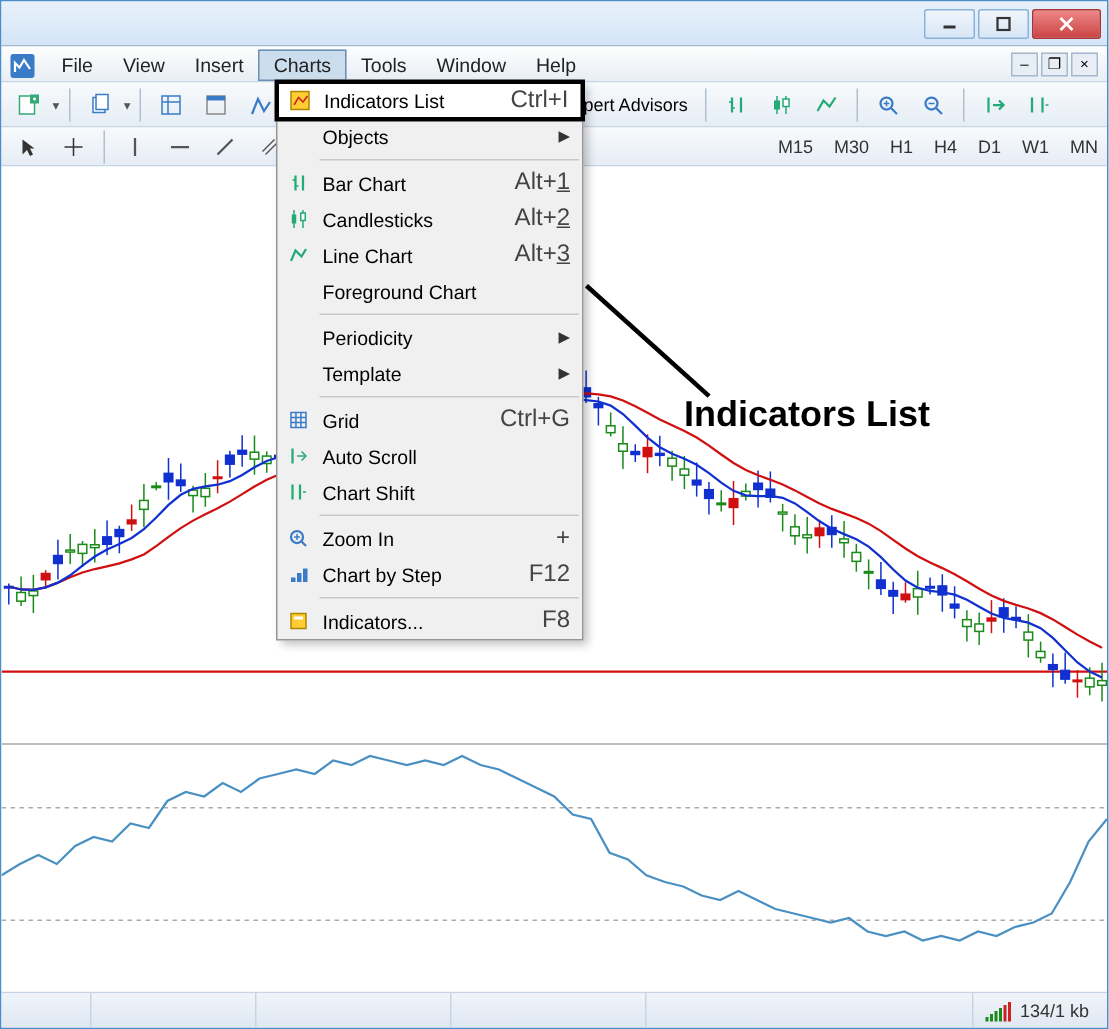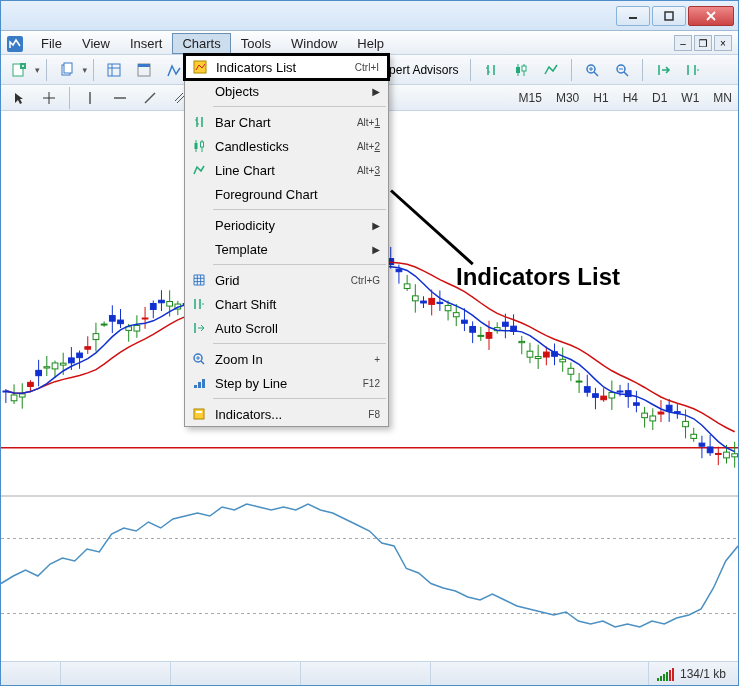--- a/index.html
+++ b/index.html
@@ -25,21 +25,21 @@
 
 .toolbar2 { height: 26px; background: linear-gradient(#f8fafc, #e6edf5); border-bottom: 1px solid #c5d5e5; display: flex; align-items: center; padding-left: 4px; gap: 2px; font-size: 12px; }
 .tf { padding: 2px 6px; cursor: pointer; color: #333; text-align: right; }
 
 .chart-area { flex: 1; background: #fff; position: relative; overflow: hidden; }
 
 .dropdown { position: absolute; top: 53px; left: 183px; width: 205px; background: #f0f0f0; border: 1px solid #979797; box-shadow: 3px 3px 6px rgba(0,0,0,0.25); z-index: 100; font-size: 13px; }
 .dropdown .item { display: flex; align-items: center; height: 24px; padding: 0 8px 0 30px; position: relative; cursor: pointer; }
 .dropdown .item.highlighted { background: #fff; border: 3px solid #000; margin: -2px; z-index: 2; height: 28px; }
 .dropdown .item .icn { position: absolute; left: 6px; width: 16px; height: 16px; display: flex; align-items: center; justify-content: center; }
-.dropdown .item .shortcut { margin-left: auto; color: #444; font-size: 10px; text-align: center; }
+.dropdown .item .shortcut { margin-left: auto; color: #444; font-size: 16px; text-align: center; }
 .dropdown .item .arrow { margin-left: auto; font-size: 10px; color: #333; }
 .dropdown .sep { height: 1px; background: #c8c8c8; margin: 3px 2px 3px 28px; }
 
 .annotation { position: absolute; top: 152px; left: 455px; font-weight: bold; font-size: 24px; color: #000; z-index: 60; }
 .ann-line { position: absolute; top: 78px; left: 390px; width: 110px; height: 3px; background: #000; transform: rotate(42deg); transform-origin: left center; z-index: 60; }
 
 .statusbar { height: 24px; background: linear-gradient(#f0f4fa, #e0e8f2); border-top: 1px solid #c5d5e5; display: flex; align-items: center; font-size: 12px; color: #333; }
 .statusbar .cell { border-right: 1px solid #c5d5e5; height: 100%; display: flex; align-items: center; padding: 0 8px; }
 .statusbar .filler { flex: 1; }
 .conn-bars { display: flex; gap: 1px; align-items: flex-end; height: 14px; margin-right: 6px; }
@@ -539,34 +539,34 @@
             <path d="M2 2 h10 v10 h-10 z M2 5.3 h10 M2 8.6 h10 M5.3 2 v10 M8.6 2 v10" fill="none" stroke="#3a7bc8"></path>
           </svg>
         </span>
         <span>Grid</span>
         <span class="shortcut">Ctrl+G</span>
       </div>
       <div class="item">
         <span class="icn">
           <svg width="14" height="14">
             <line x1="3" y1="2" x2="3" y2="12" stroke="#2a7" stroke-width="1.5"></line>
+            <path d="M6 7 L11 7 M9 4 L12 7 L9 10" fill="none" stroke="#2a7"></path>
+          </svg>
+        </span>
+        <span>Auto Scroll</span>
+      </div>
+      <div class="item">
+        <span class="icn">
+          <svg width="14" height="14">
+            <line x1="3" y1="2" x2="3" y2="12" stroke="#2a7" stroke-width="1.5"></line>
             <line x1="8" y1="2" x2="8" y2="12" stroke="#2a7" stroke-width="1.5"></line>
             <line x1="10" y1="7" x2="12" y2="7" stroke="#2a7"></line>
           </svg>
         </span>
         <span>Chart Shift</span>
-      </div>
-      <div class="item">
-        <span class="icn">
-          <svg width="14" height="14">
-            <line x1="3" y1="2" x2="3" y2="12" stroke="#2a7" stroke-width="1.5"></line>
-            <path d="M6 7 L11 7 M9 4 L12 7 L9 10" fill="none" stroke="#2a7"></path>
-          </svg>
-        </span>
-        <span>Auto Scroll</span>
       </div>
       <div class="sep"></div>
       <div class="item">
         <span class="icn">
           <svg width="14" height="14">
             <circle cx="6" cy="6" r="4" fill="none" stroke="#3a7bc8" stroke-width="1.5"></circle>
             <line x1="9" y1="9" x2="12" y2="12" stroke="#3a7bc8" stroke-width="1.5"></line>
             <line x1="4" y1="6" x2="8" y2="6" stroke="#3a7bc8"></line>
             <line x1="6" y1="4" x2="6" y2="8" stroke="#3a7bc8"></line>
           </svg>
@@ -575,21 +575,21 @@
         <span class="shortcut">+</span>
       </div>
       <div class="item">
         <span class="icn">
           <svg width="14" height="14">
             <rect x="2" y="9" width="3" height="3" fill="#3a7bc8"></rect>
             <rect x="6" y="6" width="3" height="6" fill="#3a7bc8"></rect>
             <rect x="10" y="3" width="3" height="9" fill="#3a7bc8"></rect>
           </svg>
         </span>
-        <span>Step by Line</span>
+        <span>Chart by Step</span>
         <span class="shortcut">F12</span>
       </div>
       <div class="sep"></div>
       <div class="item">
         <span class="icn">
           <svg width="14" height="14">
             <rect x="2" y="2" width="10" height="10" fill="#fc3" stroke="#a80"></rect>
             <rect x="4" y="4" width="6" height="2" fill="#fff"></rect>
           </svg>
         </span>

